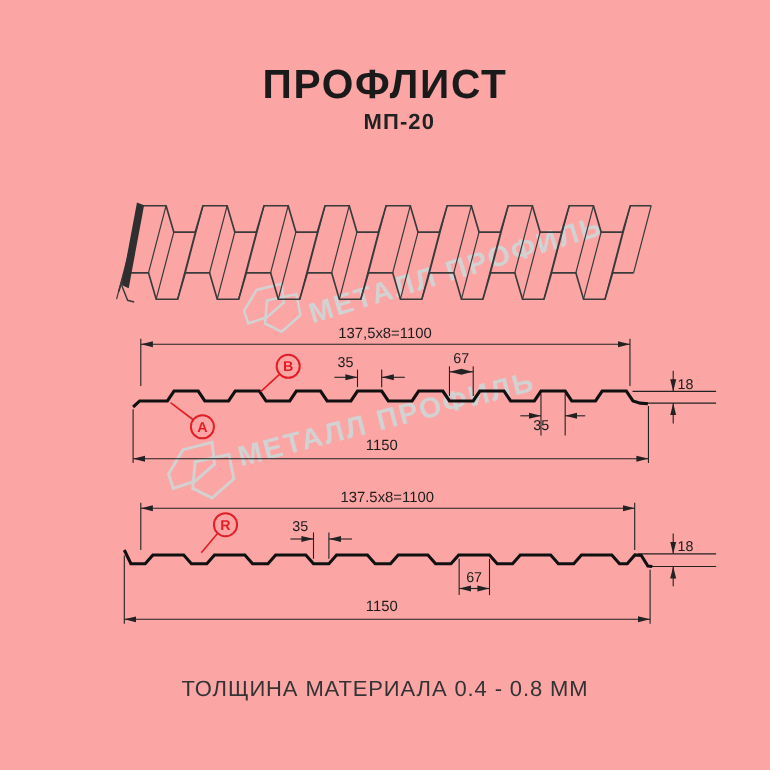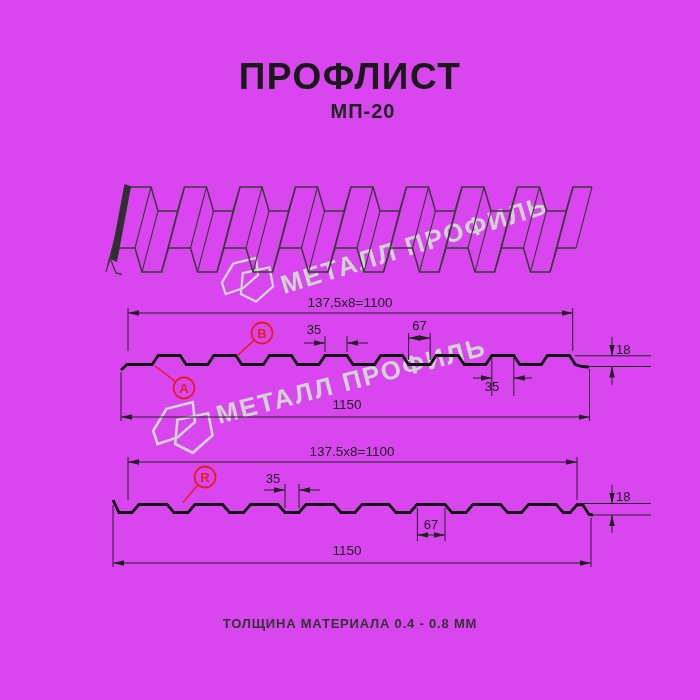--- a/index.html
+++ b/index.html
@@ -1,23 +1,23 @@
 <!DOCTYPE html>
 <html><head>
 <meta charset="utf-8">
 <style>
   html,body{margin:0;padding:0;background:#ffffff;}
-  #stage{position:relative;width:700px;height:700px;background:#d946ef;overflow:hidden;
+  #stage{position:relative;width:700px;height:700px;background:#fca5a5;overflow:hidden;
          font-family:"Liberation Sans",sans-serif;}
   .title{position:absolute;left:0;top:56px;width:700px;text-align:center;
          font-size:37px;font-weight:800;letter-spacing:1.5px;color:#1a1a1a;}
   .subtitle{position:absolute;left:0;top:100px;width:700px;text-align:center;
          font-size:20px;font-weight:700;letter-spacing:1px;color:#222;padding-left:13px;}
   .footnote{position:absolute;left:0;top:616px;width:700px;text-align:center;
-         font-size:13px;font-weight:700;letter-spacing:0.8px;color:#333;}
+         font-size:20px;font-weight:400;letter-spacing:0.8px;color:#333;}
   svg{position:absolute;left:0;top:0;}
   .dimtxt{font-family:"Liberation Sans",sans-serif;font-size:13px;fill:#1c1c1c;}
   .dimbig{font-family:"Liberation Sans",sans-serif;font-size:13.5px;fill:#1c1c1c;}
   .lbltxt{font-family:"Liberation Sans",sans-serif;font-size:13px;font-weight:bold;}
   .wmtxt{font-family:"Liberation Sans",sans-serif;font-size:26px;font-weight:bold;
          letter-spacing:2px;}
   .dim{stroke:#222;stroke-width:1;fill:none;}
   .profile{stroke:#101010;stroke-width:2.8;fill:none;stroke-linejoin:miter;}
   .sheet{stroke:#3a3a3a;fill:none;}
 </style>

